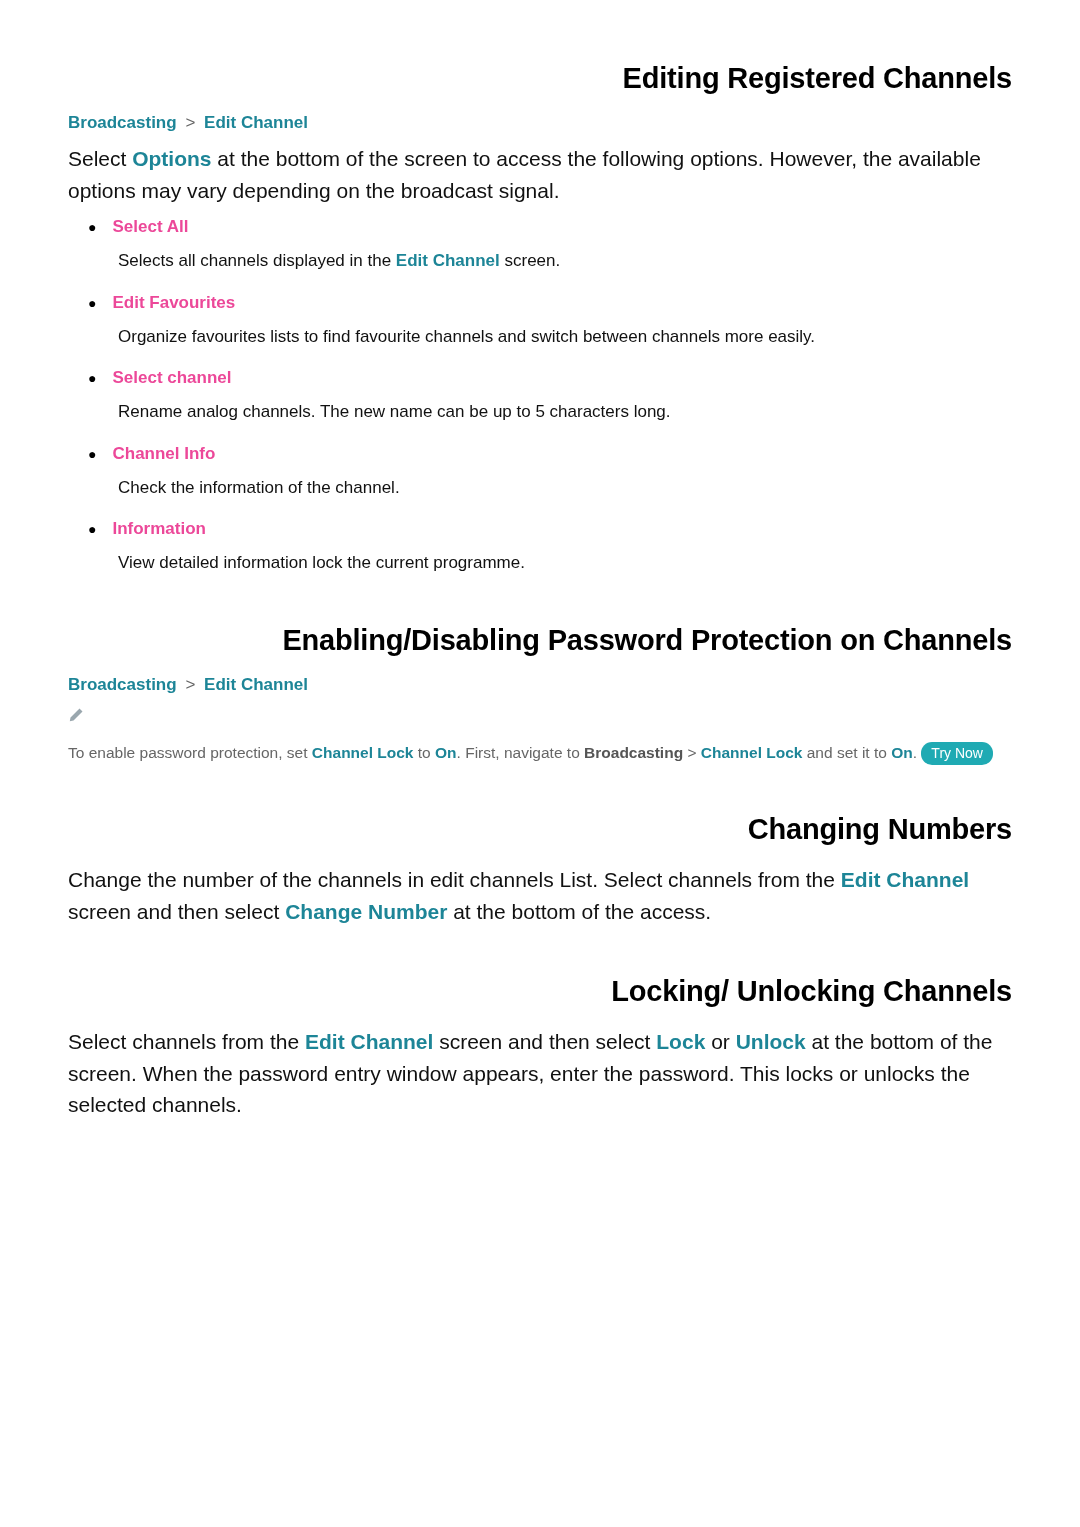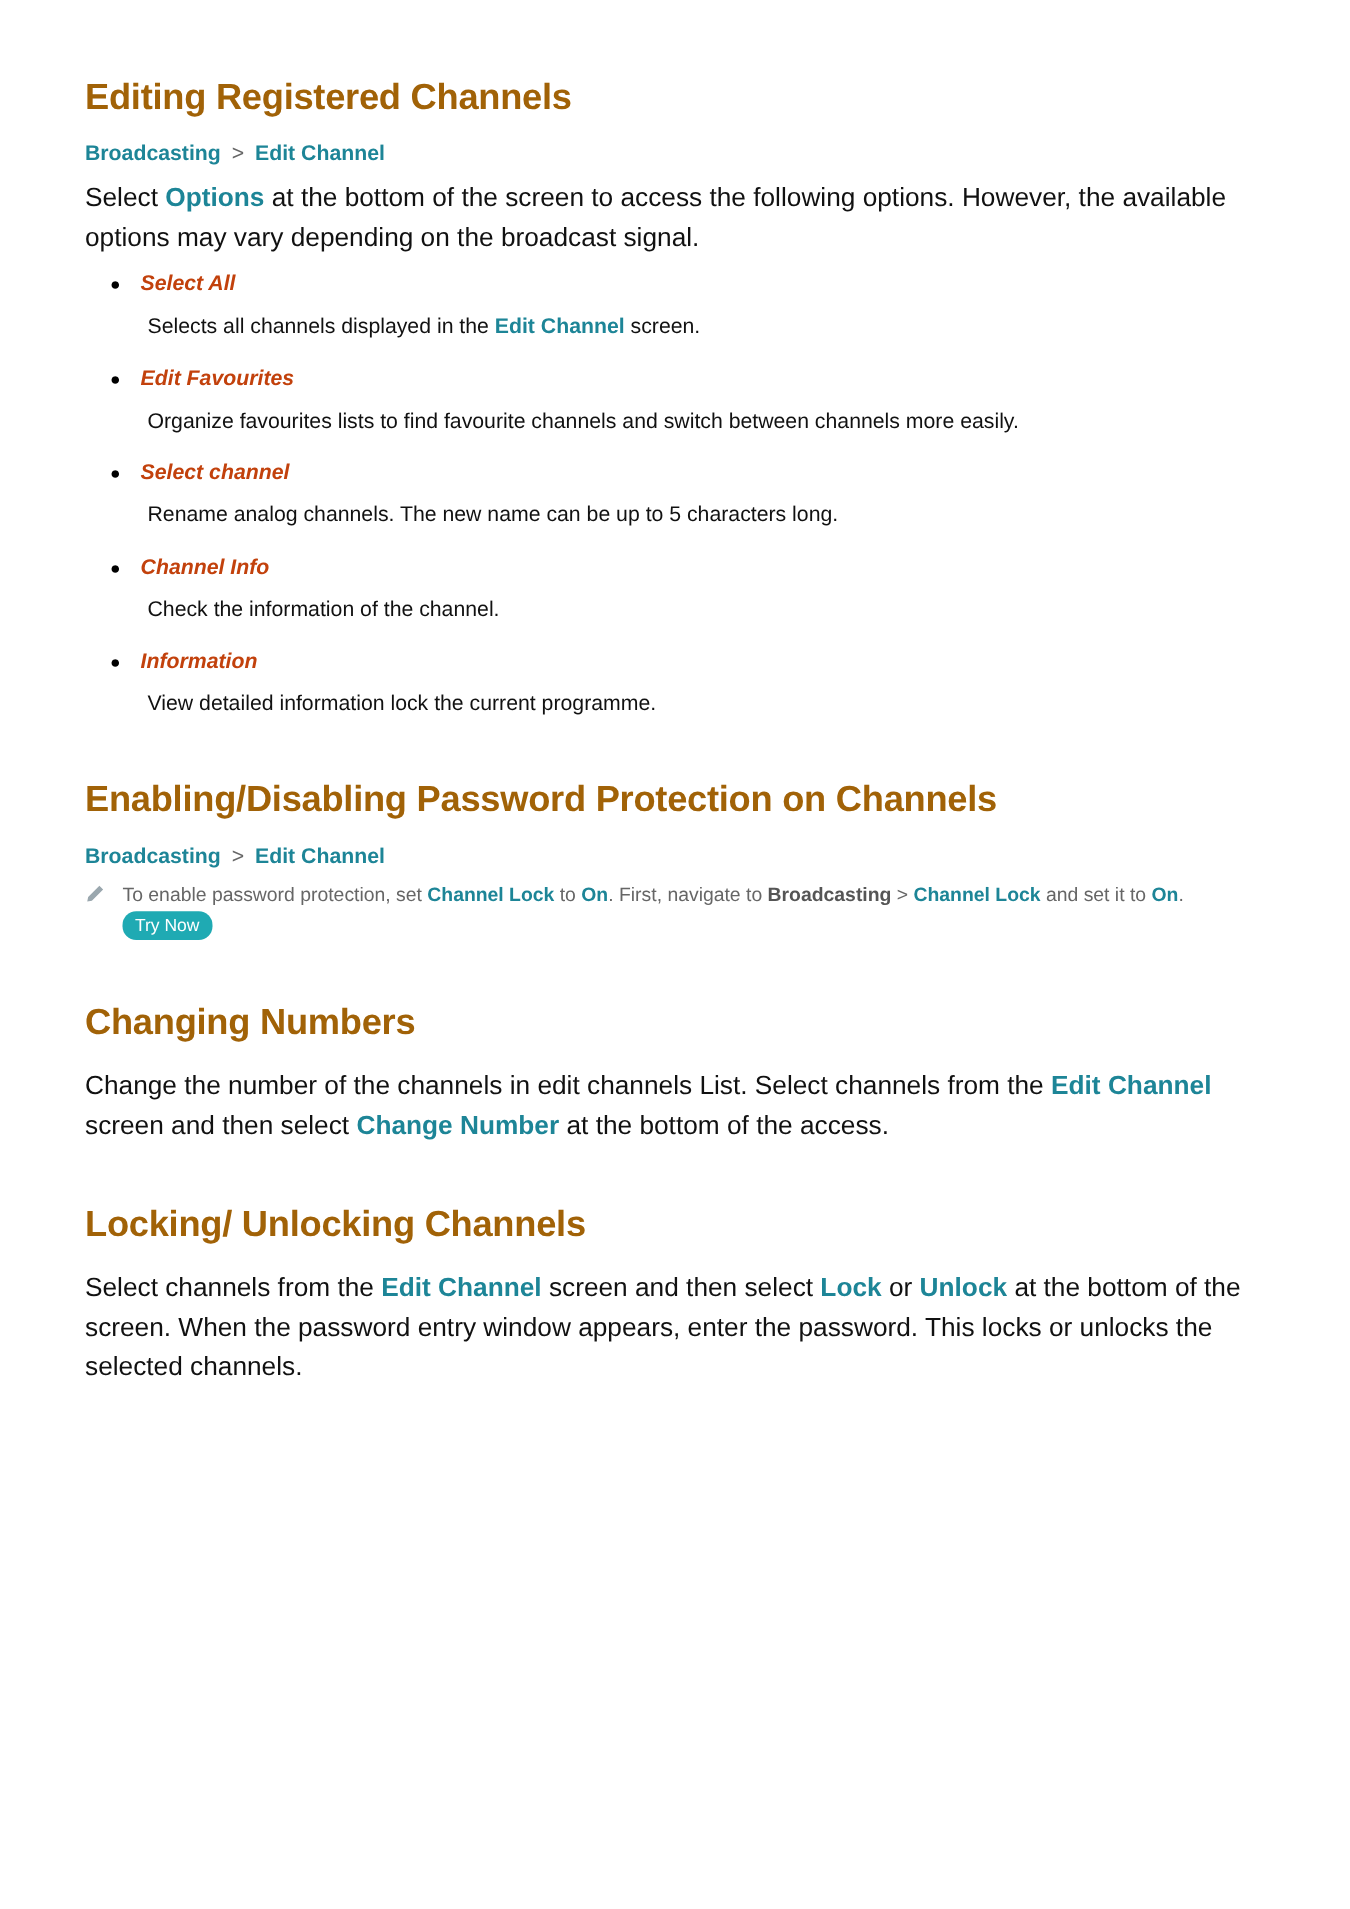--- a/index.html
+++ b/index.html
@@ -5,25 +5,26 @@
   * { box-sizing: border-box; margin: 0; padding: 0; }
   body {
     width: 1080px;
     height: 1527px;
     background: #ffffff;
     font-family: Arial, Helvetica, sans-serif;
     padding: 62px 68px 0 68px;
     color: #000;
   }
   .h1 {
-    color: #a16207;
+    color: #000000;
     font-size: 29px;
     font-weight: 700;
     margin-bottom: 18px;
     letter-spacing: -0.2px;
+    text-align: right;
   }
   .breadcrumb {
     font-size: 17px;
     font-weight: 700;
     margin-bottom: 10px;
   }
   .breadcrumb .kw { color: #1d8597; }
   .breadcrumb .chev { color: #666; font-weight: 400; padding: 0 4px; }
   .body-text {
     font-size: 21px;
@@ -38,38 +39,38 @@
     display: flex;
     align-items: baseline;
   }
   ul.options > li .dot {
     font-size: 14px;
     color: #000;
     margin-right: 16px;
     line-height: 22px;
   }
   ul.options > li .opt-title {
-    color: #c2410c;
+    color: #ec4899;
     font-size: 17px;
     font-weight: 700;
-    font-style: italic;
   }
   ul.options > li .opt-desc {
     font-size: 17px;
     line-height: 1.5;
     color: #111;
     padding-left: 30px;
     margin-top: 10px;
   }
   .section { margin-bottom: 48px; }
   .note-row {
     display: flex;
     align-items: flex-start;
     gap: 14px;
     margin-top: 8px;
+    flex-direction: column;
   }
   .note-icon {
     flex: 0 0 auto;
     width: 16px;
     height: 20px;
     margin-top: 2px;
     color: #9aa7ae;
   }
   .note-text {
     font-size: 15.5px;

